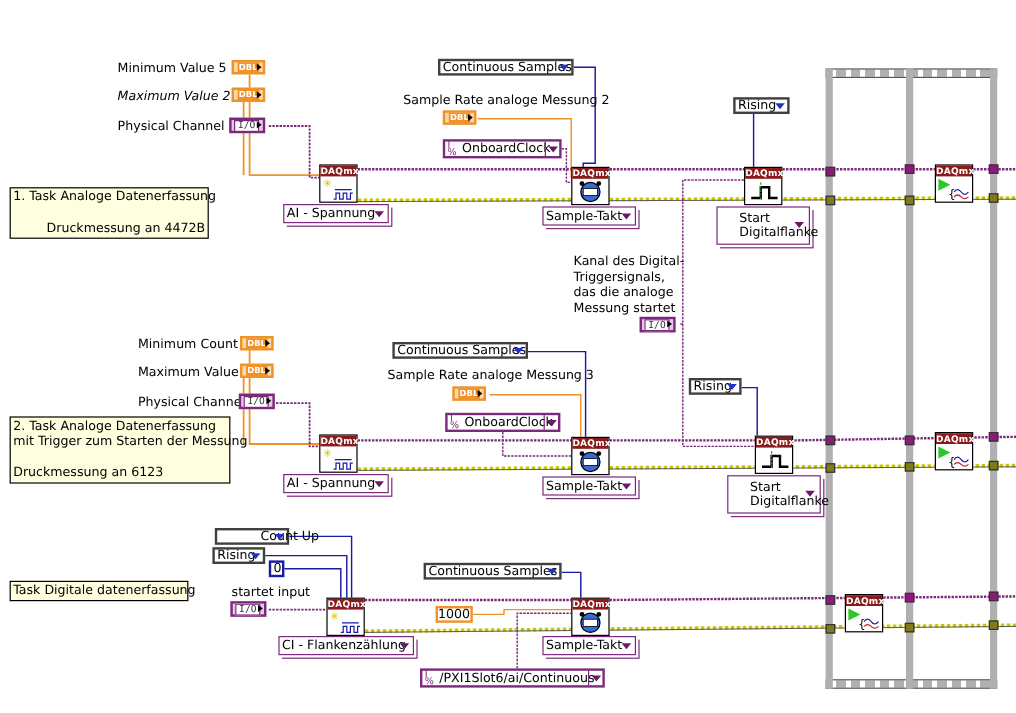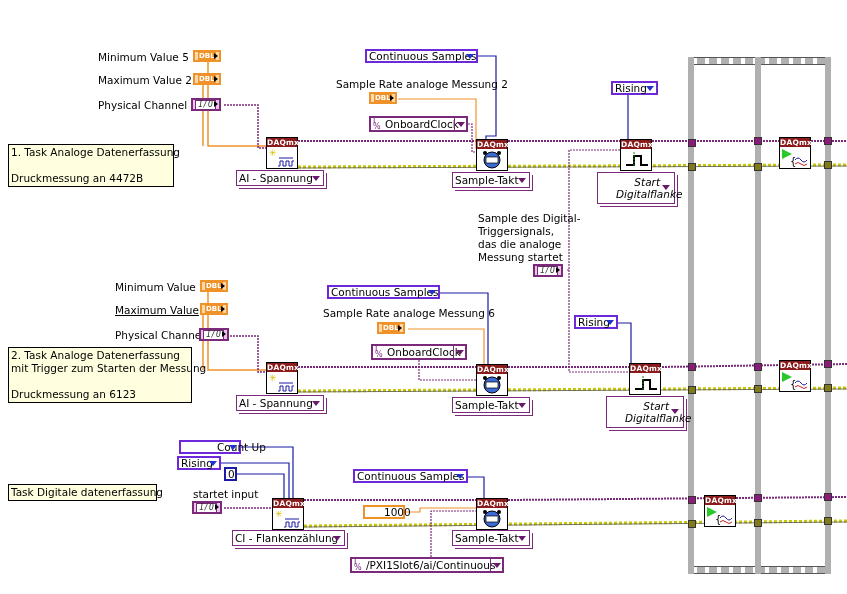--- a/index.html
+++ b/index.html
@@ -4,34 +4,34 @@
 <style>
   html,body{margin:0;padding:0;background:#fff;}
   body{width:847px;height:594px;position:relative;overflow:hidden;font-family:"DejaVu Sans",sans-serif;font-size:10px;color:#000;}
   .abs{position:absolute;}
   .lbl{position:absolute;font-size:10.5px;white-space:nowrap;line-height:12px;}
   .comment{position:absolute;background:#ffffe0;border:1px solid #000;font-size:10.5px;line-height:13px;padding:1px 2px;white-space:pre;}
   .dbl{position:absolute;width:28px;height:12px;border:2px solid #f0922a;background:#ffd9a8;box-sizing:border-box;}
   .dbl span{position:absolute;left:3px;top:0px;font-size:7px;font-weight:bold;color:#fff;line-height:9px;background:#f0922a;padding:0 1px;}
   .dbl i{position:absolute;right:1px;top:1px;width:0;height:0;border-left:4px solid #000;border-top:3px solid transparent;border-bottom:3px solid transparent;}
   .io{position:absolute;width:30px;height:13px;border:2px solid #7b2a7b;background:#e9c6e9;box-sizing:border-box;}
-  .io span{position:absolute;left:2px;top:0;width:19px;height:8px;border:1px solid #7b2a7b;background:#fff;font-size:8px;line-height:8px;text-align:center;color:#333;font-family:"DejaVu Sans Mono",monospace;font-style:italic;}
+  .io span{position:absolute;left:2px;top:0;width:19px;height:8px;border:1px solid #7b2a7b;background:#fff;font-size:8px;line-height:8px;text-align:center;color:#333;font-family:"DejaVu Sans Mono",monospace;}
   .io i{position:absolute;right:1px;top:1px;width:0;height:0;border-left:4px solid #000;border-top:3px solid transparent;border-bottom:3px solid transparent;}
-  .ring{position:absolute;height:14px;border:2px solid #6d28d9;background:#fff;box-sizing:border-box;font-size:10.5px;line-height:11px;padding-left:2px;white-space:nowrap;}
+  .ring{position:absolute;height:14px;border:2px solid #404040;background:#fff;box-sizing:border-box;font-size:10.5px;line-height:11px;padding-left:2px;white-space:nowrap;}
   .ring .arr{position:absolute;right:2px;top:3px;width:0;height:0;border-top:5px solid #2233cc;border-left:4px solid transparent;border-right:4px solid transparent;}
   .pring{position:absolute;height:16px;border:1px solid #7b2a7b;background:#fff;box-sizing:border-box;font-size:10.5px;line-height:14px;padding-left:2px;white-space:nowrap;box-shadow:2px 2px 0 #fff,3px 3px 0 #7b2a7b;}
   .pring .arr{position:absolute;right:3px;top:5px;width:0;height:0;border-top:5px solid #6a1a6a;border-left:4px solid transparent;border-right:4px solid transparent;}
-  .pring2{position:absolute;border:1px solid #7b2a7b;background:#fff;box-sizing:border-box;font-size:10.5px;line-height:12px;text-align:right;white-space:pre;box-shadow:2px 2px 0 #fff,3px 3px 0 #7b2a7b;padding:3px 14px 3px 18px;font-style:italic;}
+  .pring2{position:absolute;border:1px solid #7b2a7b;background:#fff;box-sizing:border-box;font-size:10.5px;line-height:12px;text-align:left;white-space:pre;box-shadow:2px 2px 0 #fff,3px 3px 0 #7b2a7b;padding:3px 14px 3px 18px;}
   .pring2 .arr{position:absolute;right:4px;top:12px;width:0;height:0;border-top:5px solid #6a1a6a;border-left:4px solid transparent;border-right:4px solid transparent;}
   .tconst{position:absolute;height:16px;border:2px solid #7b2a7b;background:#fff;box-sizing:border-box;font-size:10.5px;line-height:12px;padding-left:14px;white-space:nowrap;}
   .tconst .ic{position:absolute;left:2px;top:0px;font-size:8px;line-height:6px;color:#7b2a7b;}
   .tconst .dd{position:absolute;right:0;top:0;width:11px;height:12px;border-left:1px solid #7b2a7b;}
   .tconst .dd:after{content:"";position:absolute;left:2px;top:4px;border-top:5px solid #6a1a6a;border-left:4px solid transparent;border-right:4px solid transparent;}
   .num{position:absolute;height:14px;border:2px solid #1a1aa6;background:#fff;box-sizing:border-box;font-size:10.5px;line-height:11px;padding:0 2px;}
-  .onum{position:absolute;height:14px;border:2px solid #f0922a;background:#fff;box-sizing:border-box;font-size:10.5px;line-height:11px;padding:0 19px;}
+  .onum{position:absolute;height:14px;border:2px solid #f0922a;background:#fff;box-sizing:border-box;font-size:10.5px;line-height:11px;padding:0 0;}
   .vi{position:absolute;width:32px;height:32px;border:1px solid #000;background:#fff;box-sizing:border-box;}
   .vi .hdr{height:9px;background:#8b1a1a;color:#fff;font-size:7.5px;line-height:9px;text-align:center;font-weight:bold;font-family:"DejaVu Sans",sans-serif;letter-spacing:0.2px;}
   .vi .body{position:relative;height:21px;}
   .seq-rail{position:absolute;background:#b0b0b0;}
   .tunnel{position:absolute;width:8px;height:8px;box-sizing:border-box;border:1px solid #333;}
   .tp{background:#8b1a7b;}
   .ty{background:#807a1a;}
   svg.wires{position:absolute;left:0;top:0;}
 </style>
 </head>
@@ -113,32 +113,32 @@
 <div class="tunnel tp abs" style="left:754px;top:494px;"></div>
 <div class="tunnel ty abs" style="left:754px;top:519px;"></div>
 <div class="tunnel tp abs" style="left:824px;top:493px;"></div>
 <div class="tunnel ty abs" style="left:824px;top:517px;"></div>
 
 <div class="lbl" style="left:98px;top:51px;">Minimum Value 5</div>
 <div class="dbl" style="left:193px;top:50px;">
     <span>DBL</span>
     <i></i>
   </div>
-<div class="lbl" style="left:98px;top:74px;">Maximum Value 2</div>
+<div class="lbl" style="left:98px;top:74px;font-style:italic;">Maximum Value 2</div>
 <div class="dbl" style="left:193px;top:73px;">
     <span>DBL</span>
     <i></i>
   </div>
 <div class="lbl" style="left:98px;top:99px;">Physical Channel 2</div>
 <div class="io" style="left:191px;top:98px;">
     <span>I/O</span>
     <i></i>
   </div>
 
-<div class="comment" style="left:8px;top:144px;width:160px;">1. Task Analoge Datenerfassung
+<div class="comment" style="left:8px;top:156px;width:160px;text-align:right;">1. Task Analoge Datenerfassung
 
 Druckmessung an 4472B</div>
 
 <div class="vi" style="left:266px;top:137px;">
   <div class="hdr">DAQmx</div>
   <div class="body"><svg width="30" height="21">
         <text x="2" y="9" font-size="9" fill="#d4c000">✳</text>
         <line x1="12" y1="11" x2="26" y2="11" stroke="#1a1aa6"></line>
         <polyline points="11,19 13,19 13,14 16,14 16,19 19,19 19,14 22,14 22,19 25,19 25,14 27,14" fill="none" stroke="#1a1aa6"></polyline>
       </svg></div>
@@ -178,35 +178,35 @@
 <div class="vi" style="left:779px;top:137px;">
   <div class="hdr">DAQmx</div>
   <div class="body"><svg width="30" height="21">
         <polygon points="2,2 12,7 2,12" fill="#2ac82a"></polygon>
         <text x="10" y="18" font-size="10" fill="#000">{</text>
         <path d="M15,13 q3,-4 6,0 t6,0" fill="none" stroke="#1a1aa6"></path>
         <path d="M15,17 q3,-3 6,0 t6,0" fill="none" stroke="#cc2222"></path>
       </svg></div>
 </div>
 
-<div class="lbl" style="left:478px;top:212px;white-space:pre;line-height:13px;">Sample des Digital-
+<div class="lbl" style="left:478px;top:212px;white-space:pre;line-height:13px;">Kanal des Digital-
 Triggersignals,
 das die analoge
 Messung startet</div>
 <div class="io" style="left:533px;top:264px;">
     <span>I/O</span>
     <i></i>
   </div>
 
-<div class="lbl" style="left:115px;top:281px;">Minimum Value</div>
+<div class="lbl" style="left:115px;top:281px;">Minimum Count</div>
 <div class="dbl" style="left:200px;top:280px;">
     <span>DBL</span>
     <i></i>
   </div>
-<div class="lbl" style="left:115px;top:304px;text-decoration:underline;">Maximum Value</div>
+<div class="lbl" style="left:115px;top:304px;">Maximum Value</div>
 <div class="dbl" style="left:200px;top:303px;">
     <span>DBL</span>
     <i></i>
   </div>
 <div class="lbl" style="left:115px;top:329px;">Physical Channel</div>
 <div class="io" style="left:199px;top:328px;">
     <span>I/O</span>
     <i></i>
   </div>
 
@@ -219,21 +219,21 @@
   <div class="hdr">DAQmx</div>
   <div class="body"><svg width="30" height="21">
         <text x="2" y="9" font-size="9" fill="#d4c000">✳</text>
         <line x1="12" y1="11" x2="26" y2="11" stroke="#1a1aa6"></line>
         <polyline points="11,19 13,19 13,14 16,14 16,19 19,19 19,14 22,14 22,19 25,19 25,14 27,14" fill="none" stroke="#1a1aa6"></polyline>
       </svg></div>
 </div>
 <div class="pring" style="left:236px;top:395px;width:88px;"><span>AI - Spannung</span><i class="arr"></i></div>
 
 <div class="ring" style="left:327px;top:285px;width:113px;"><span>Continuous Samples</span><i class="arr"></i></div>
-<div class="lbl" style="left:323px;top:307px;">Sample Rate analoge Messung 6</div>
+<div class="lbl" style="left:323px;top:307px;">Sample Rate analoge Messung 3</div>
 <div class="dbl" style="left:377px;top:322px;">
     <span>DBL</span>
     <i></i>
   </div>
 <div class="tconst" style="left:371px;top:344px;width:96px;"><span class="ic">I<br>%</span><span>OnboardClock</span><span class="dd"></span></div>
 
 <div class="vi" style="left:476px;top:364px;">
   <div class="hdr">DAQmx</div>
   <div class="body"><svg width="30" height="21">
         <circle cx="15" cy="11" r="8" fill="#3a6ad4" stroke="#000"></circle>

